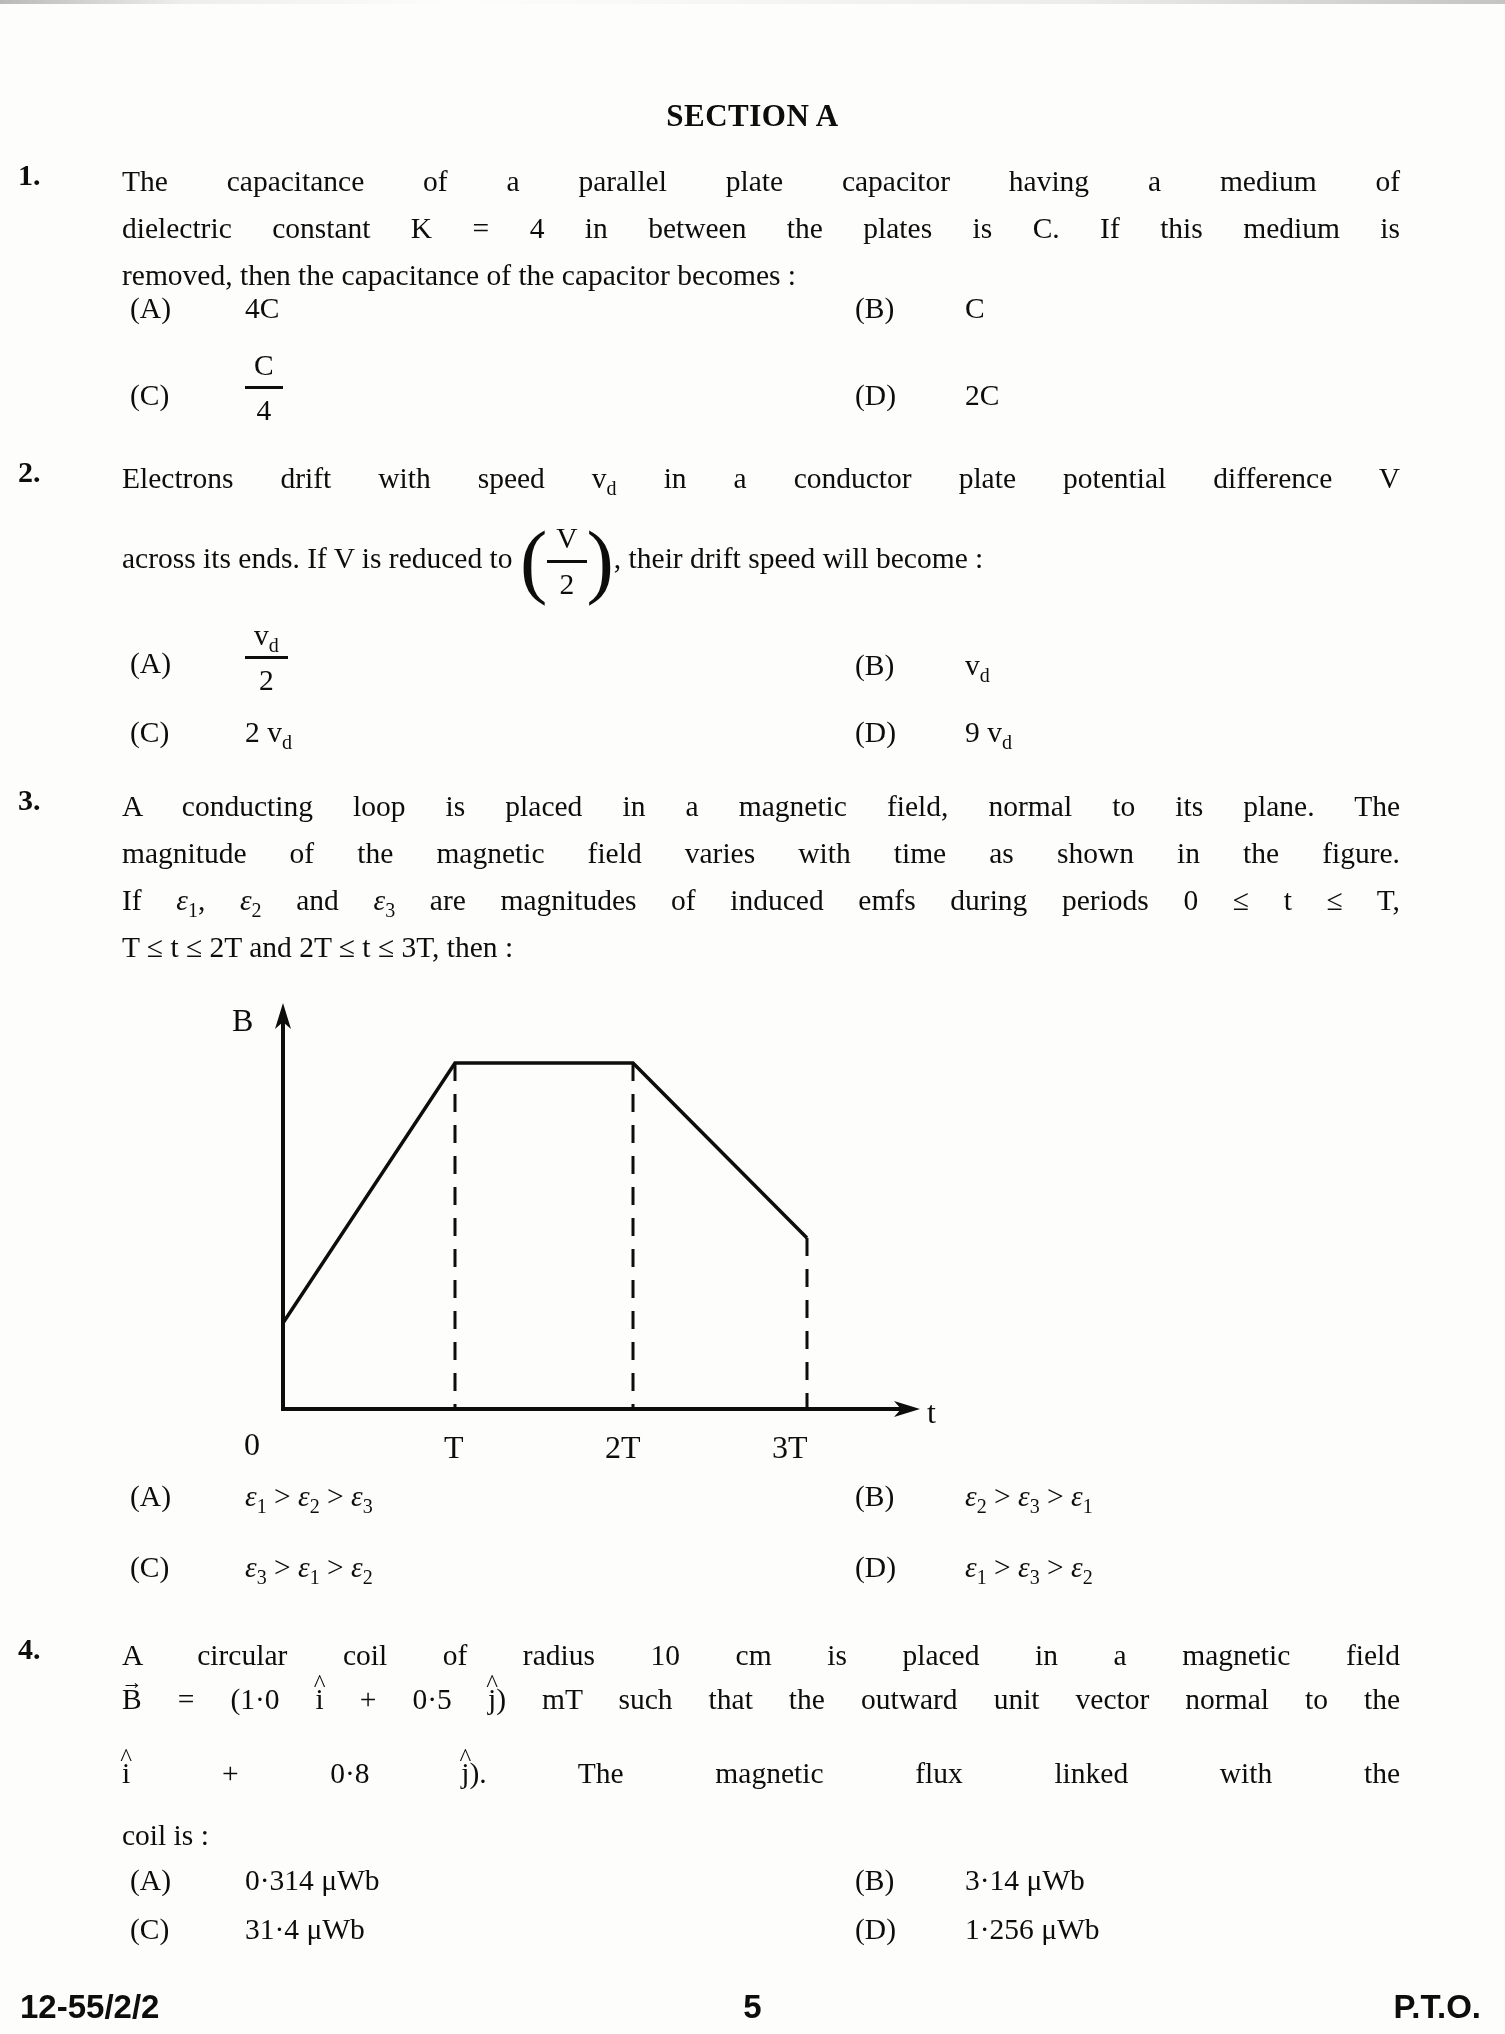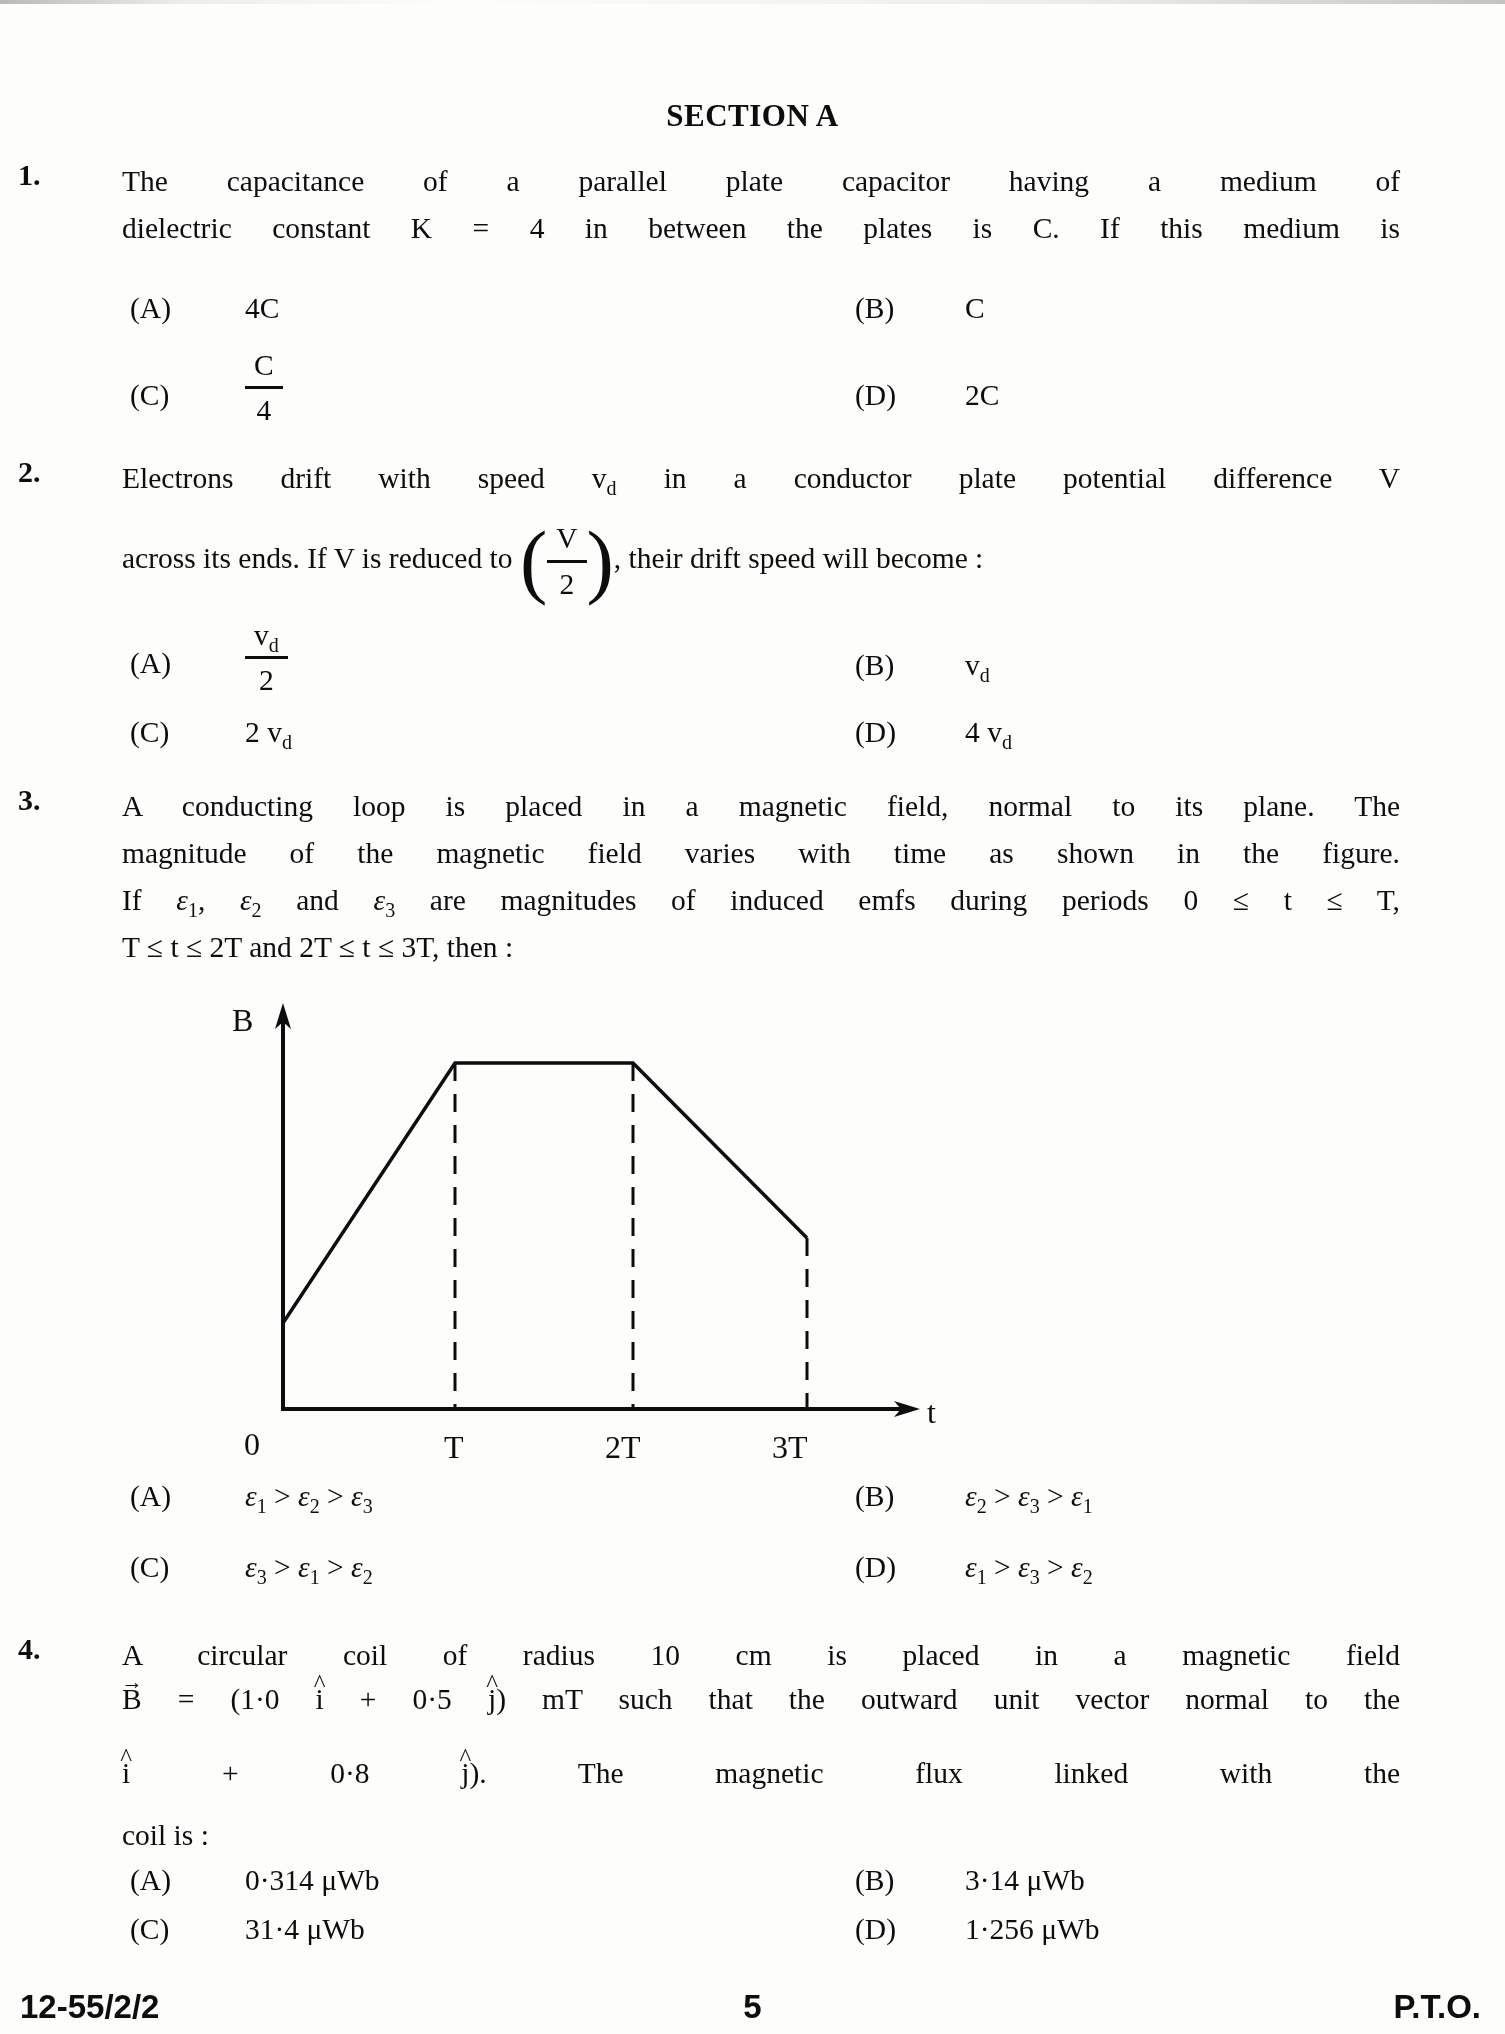--- a/index.html
+++ b/index.html
@@ -42,20 +42,21 @@
 <div class="page">
 
   <div class="abs scan-edge"></div>
 
   <div class="abs title">SECTION A</div>
 
   <div class="abs qnum" style="top:158px">1.</div>
   <div class="abs qbody" style="top:158px">
     <div class="jl">The capacitance of a parallel plate capacitor having a medium of</div>
     <div class="jl">dielectric constant K = 4 in between the plates is C. If this medium is</div>
+    <div class="pl">removed, then the capacitance of the capacitor becomes :</div>
   </div>
 
   <span class="abs lab" style="left:130px;top:292px">(A)</span>
   <span class="abs val" style="left:245px;top:292px">4C</span>
   <span class="abs lab" style="left:855px;top:292px">(B)</span>
   <span class="abs val" style="left:965px;top:292px">C</span>
 
   <span class="abs lab" style="left:130px;top:379px">(C)</span>
   <span class="abs" style="left:245px;top:346px">
     <span class="frac">
@@ -80,21 +81,21 @@
       <span class="n"><span>v</span><sub class="s">d</sub></span>
       <span class="d">2</span>
     </span>
   </span>
   <span class="abs lab" style="left:855px;top:649px">(B)</span>
   <span class="abs val" style="left:965px;top:649px"><span>v</span><sub class="s">d</sub></span>
 
   <span class="abs lab" style="left:130px;top:716px">(C)</span>
   <span class="abs val" style="left:245px;top:716px"><span>2 v</span><sub class="s">d</sub></span>
   <span class="abs lab" style="left:855px;top:716px">(D)</span>
-  <span class="abs val" style="left:965px;top:716px"><span>4 v</span><sub class="s">d</sub></span>
+  <span class="abs val" style="left:965px;top:716px"><span>9 v</span><sub class="s">d</sub></span>
 
   <div class="abs qnum" style="top:783px">3.</div>
   <div class="abs qbody" style="top:783px">
     <div class="jl">A conducting loop is placed in a magnetic field, normal to its plane. The</div>
     <div class="jl">magnitude of the magnetic field varies with time as shown in the figure.</div>
     <div class="jl"><span>If </span><span class="eps">ε</span><sub class="s">1</sub><span>, </span><span class="eps">ε</span><sub class="s">2</sub><span> and </span><span class="eps">ε</span><sub class="s">3</sub><span> are magnitudes of induced emfs during periods 0 ≤ t ≤ T,</span></div>
     <div class="pl">T ≤ t ≤ 2T and 2T ≤ t ≤ 3T, then :</div>
   </div>
 
   <svg class="abs" style="left:180px;top:985px" width="790" height="485" viewBox="0 0 790 485">

